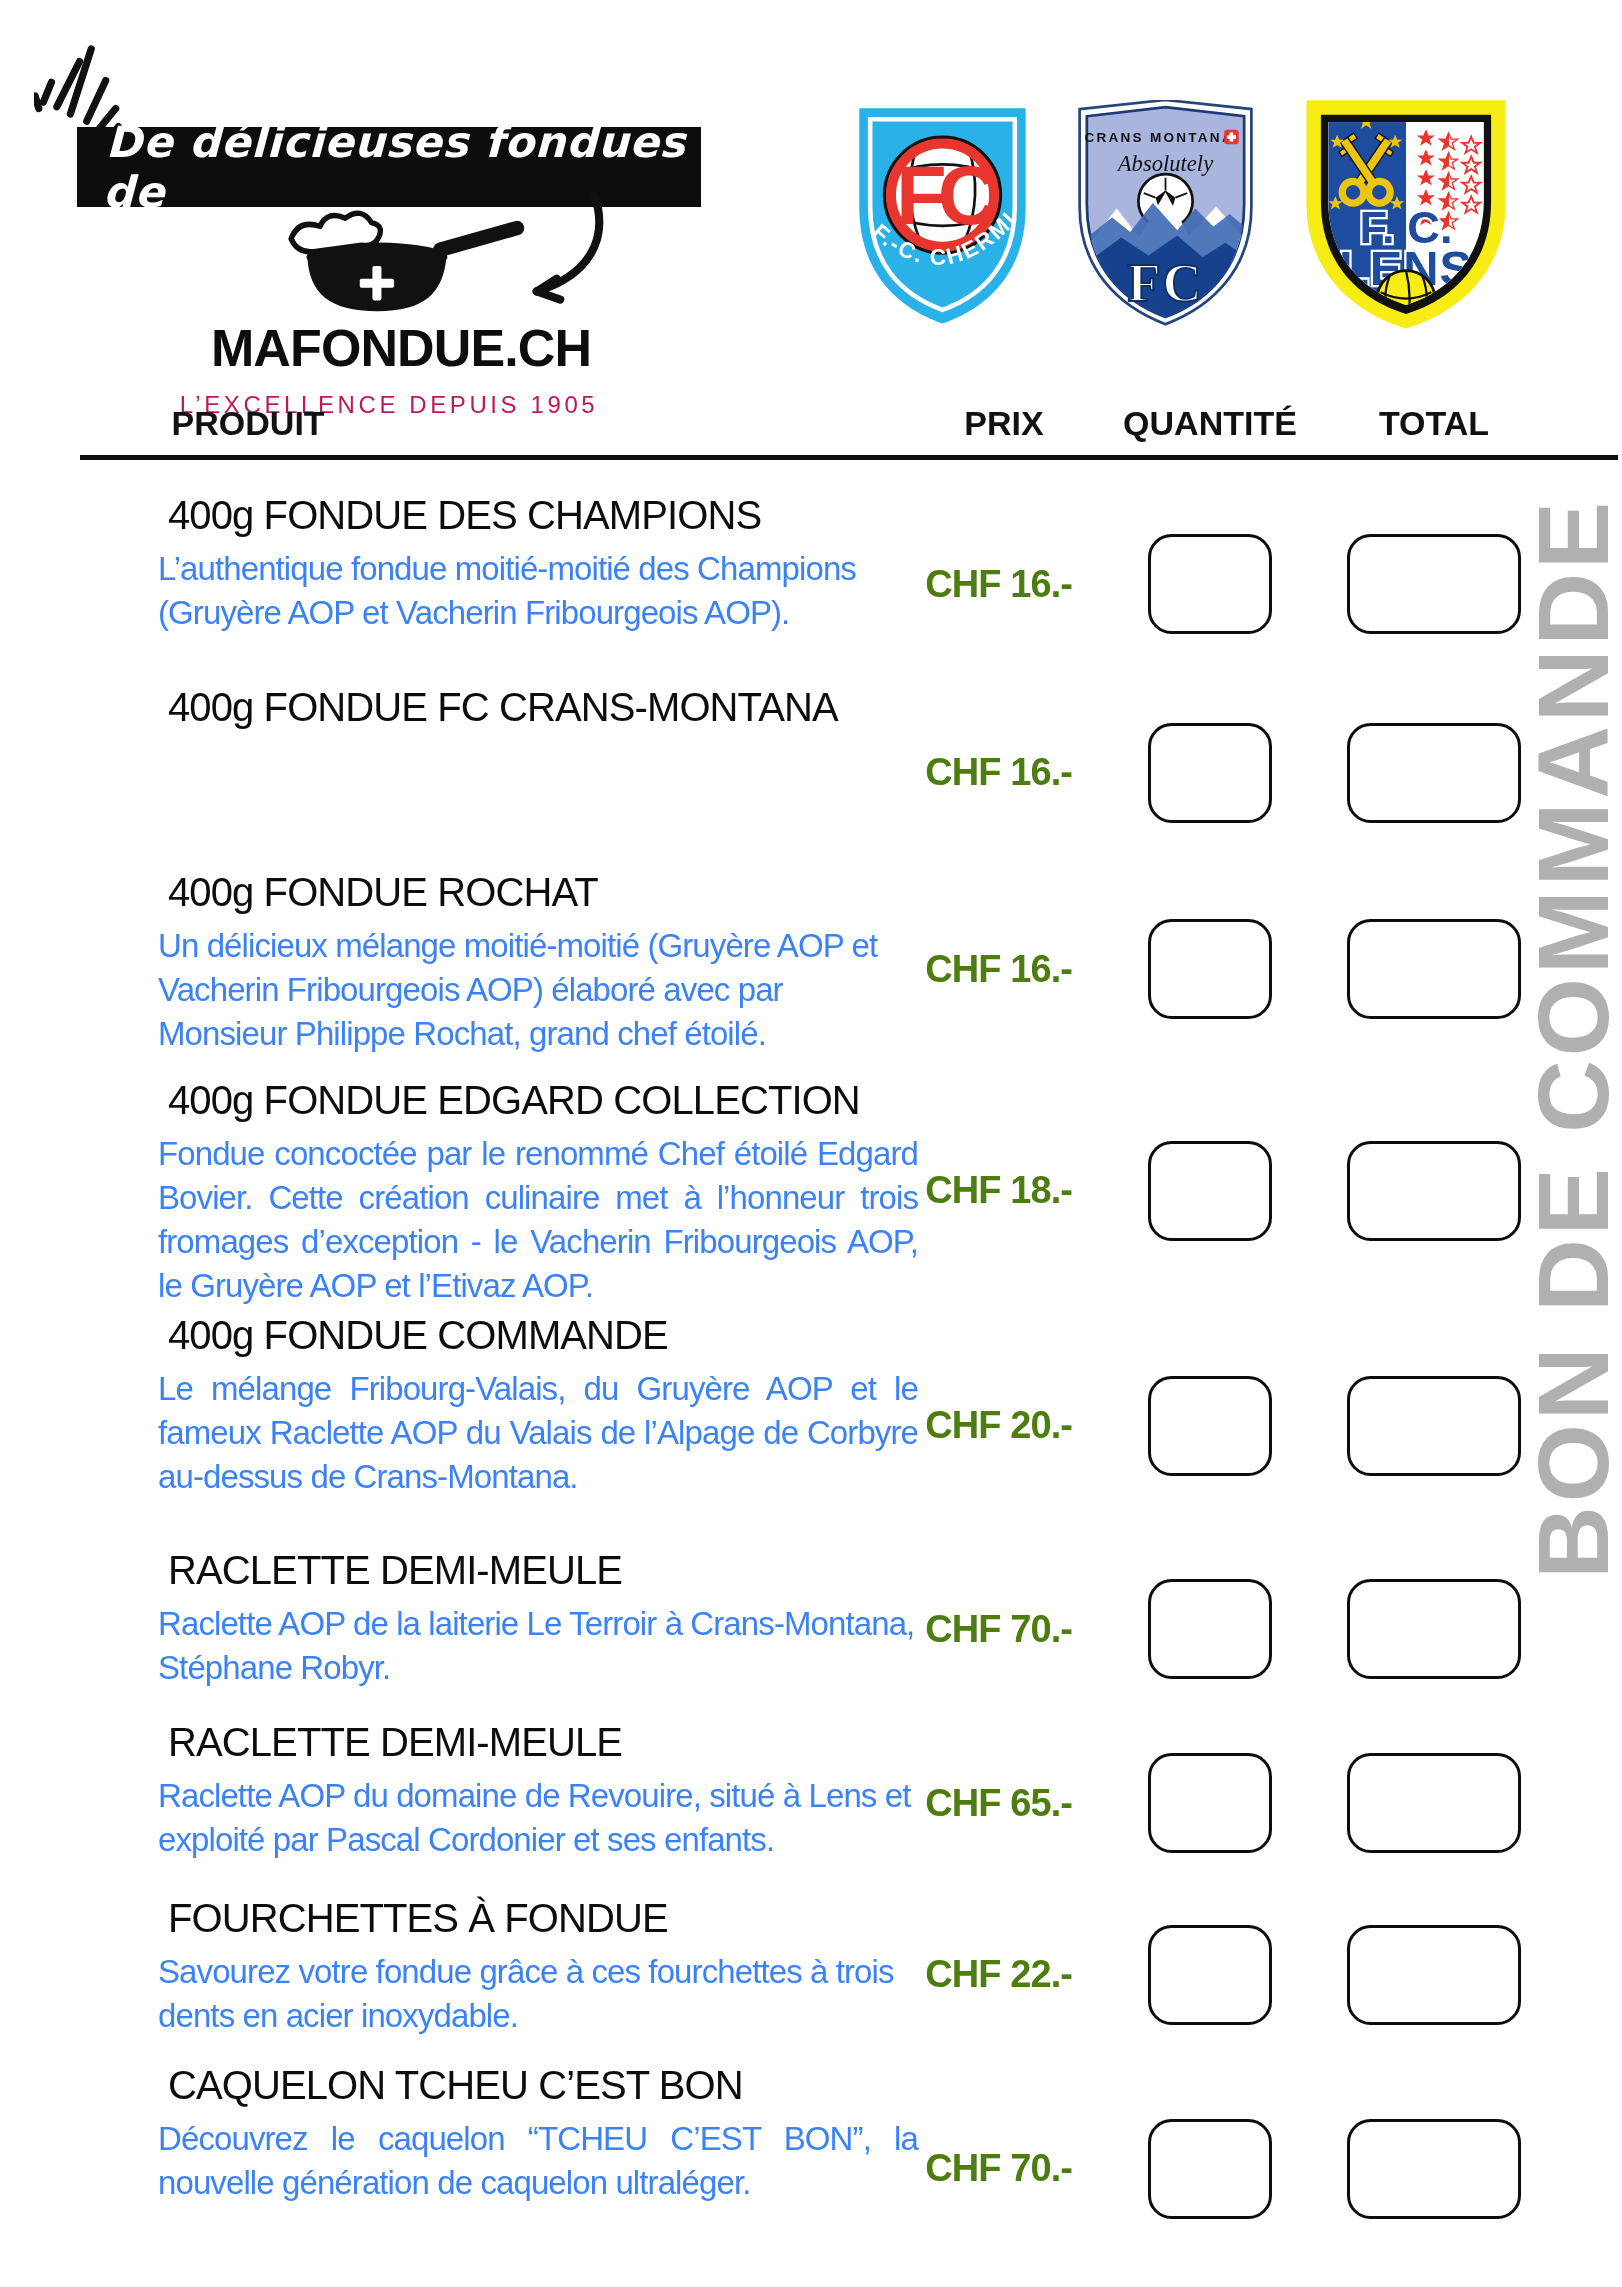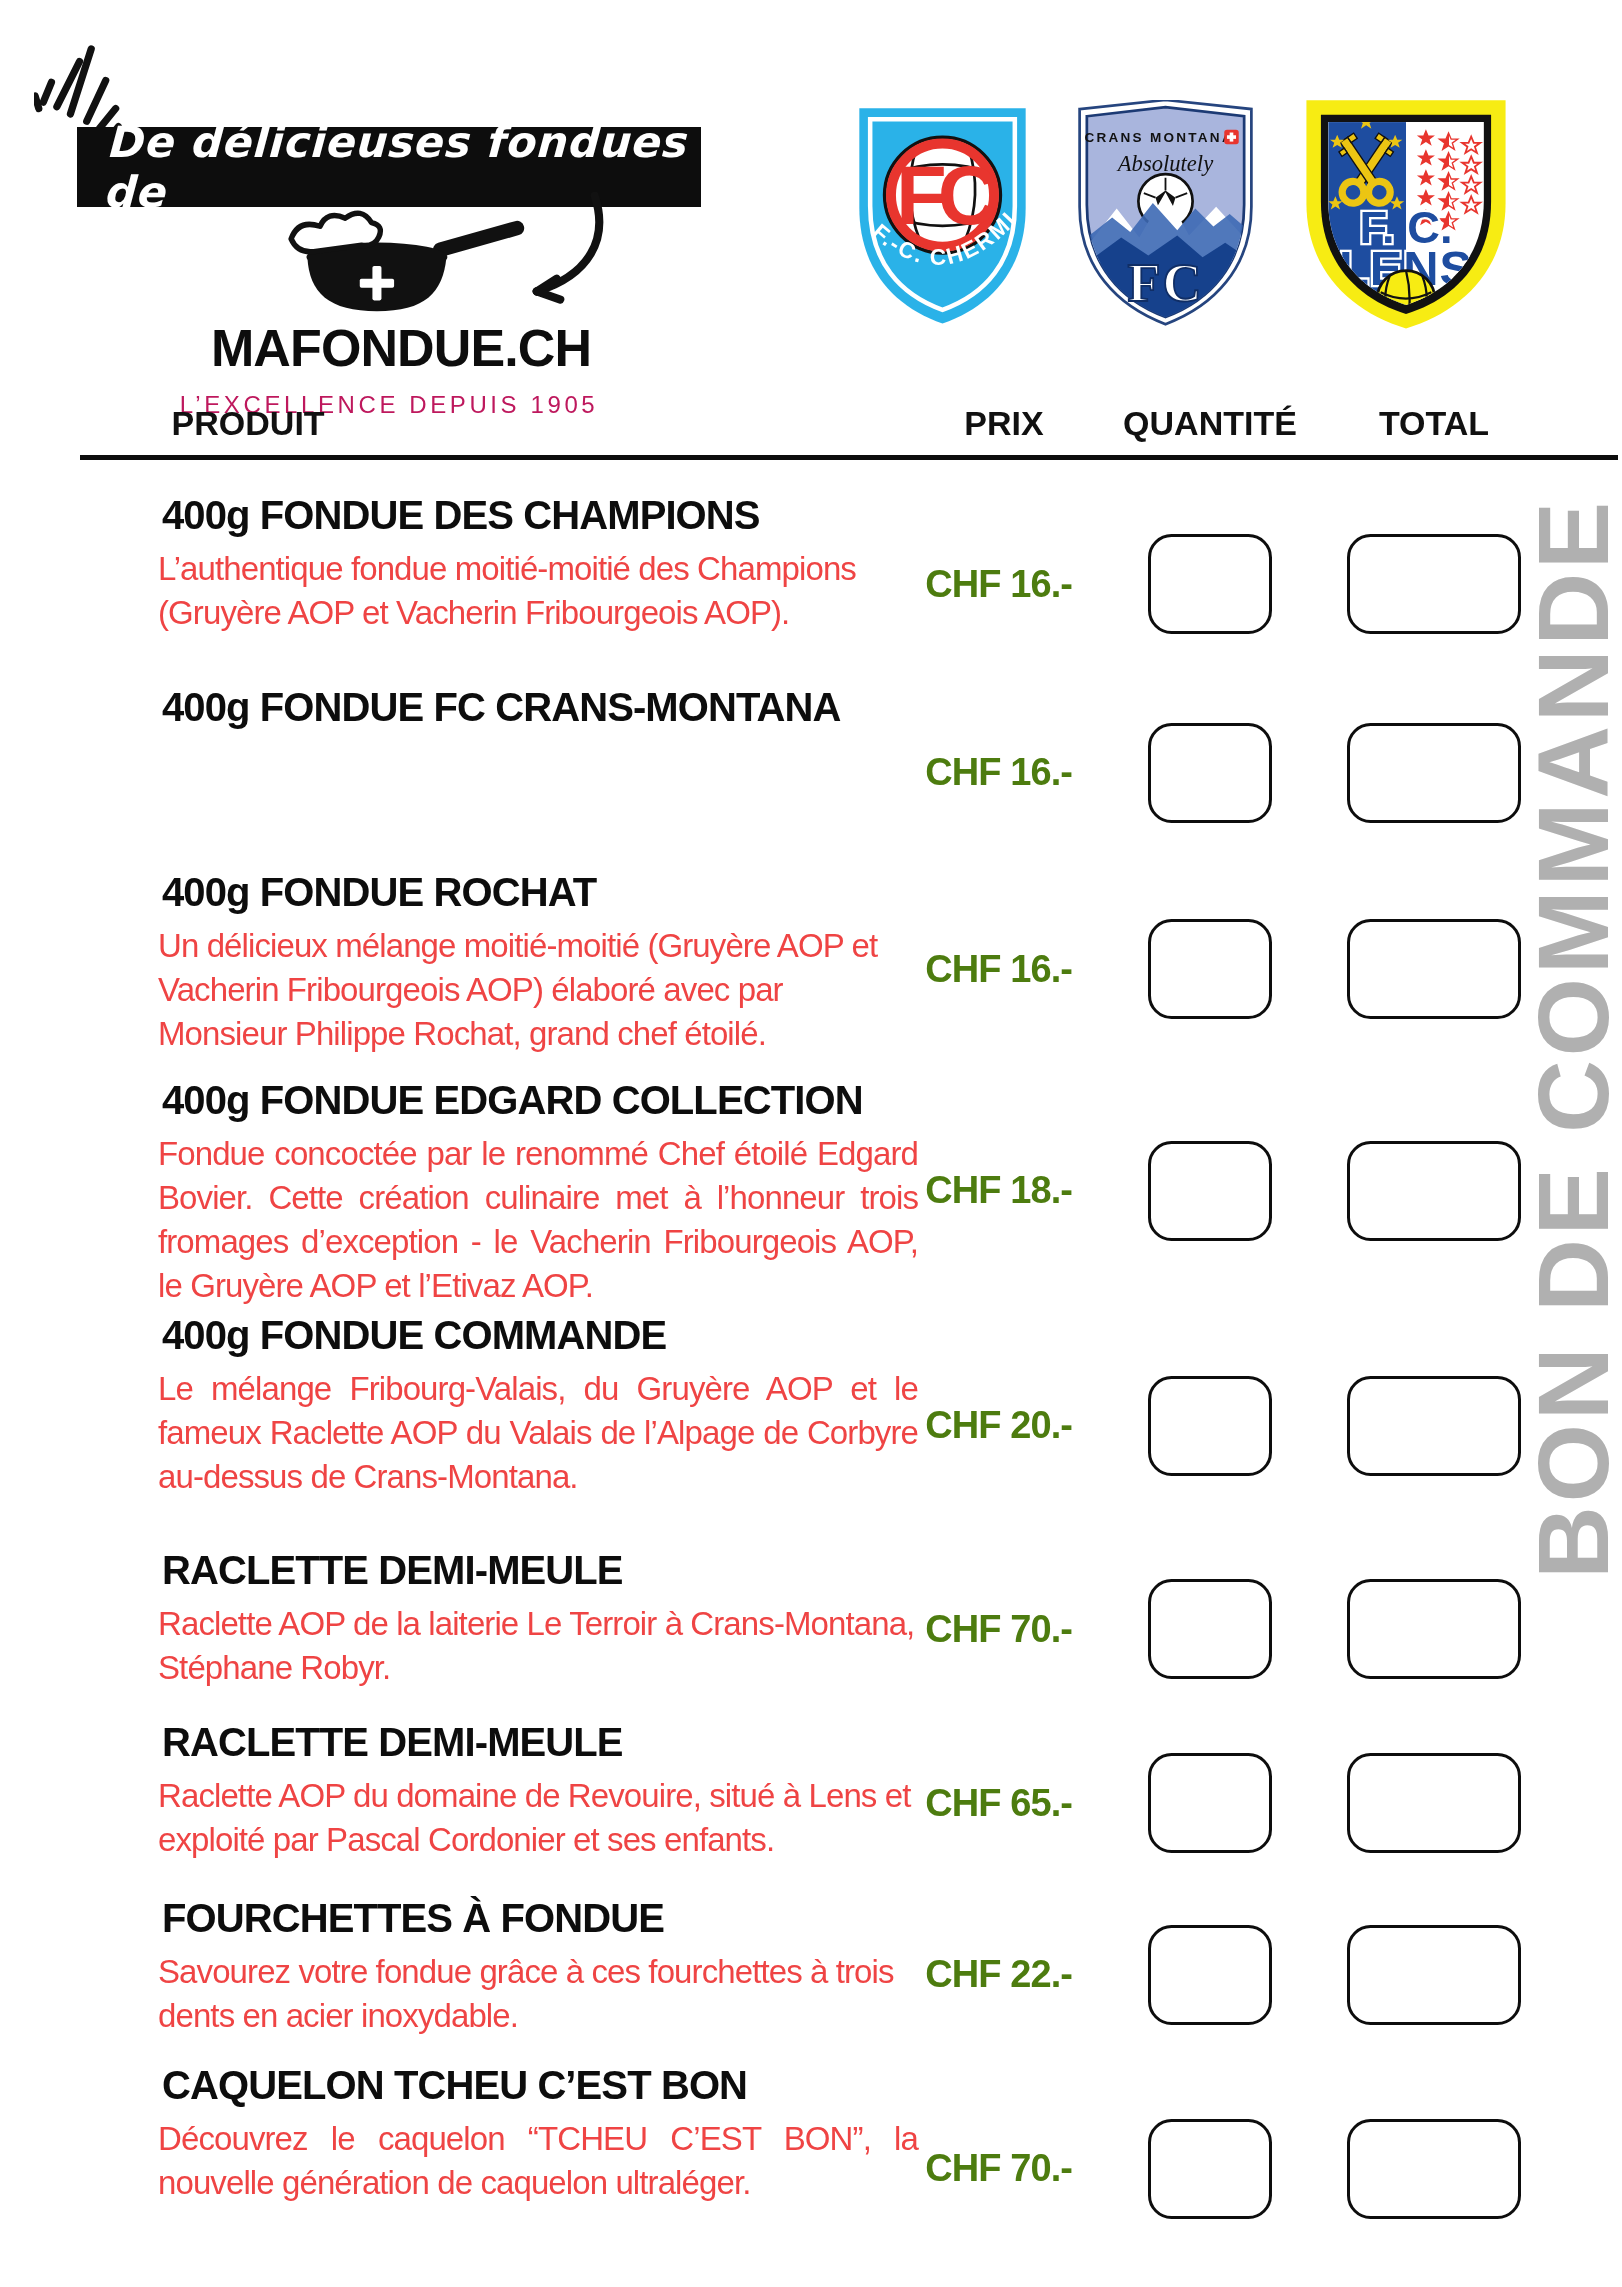--- a/index.html
+++ b/index.html
@@ -25,22 +25,22 @@
          grid-template-columns:760px 172px 240px 208px;}
   .thead div{font-weight:bold;font-size:34px;letter-spacing:0;}
   .th-product{padding-left:13.6px;}
   .th-center{text-align:center;}
   .rule{position:absolute;left:80px;top:455px;width:1538px;height:4.5px;background:#0d0d0d;}
 
   
   .rows{position:absolute;left:158px;top:488px;width:1380px;}
   .row{display:grid;grid-template-columns:760px 172px 240px 208px;align-items:center;}
   .prod{align-self:start;padding-top:5.4px;}
-  .ptitle{font-weight:bold;font-size:40px;letter-spacing:-0.9px;margin:0 0 9px 4px;color:#0d0d0d;}
-  .pdesc{font-size:33px;letter-spacing:-0.9px;line-height:1.33;max-width:773px;color:#ef4444;}
+  .ptitle{font-weight:normal;font-size:40px;letter-spacing:-0.9px;margin:0 0 9px 10px;color:#0d0d0d;}
+  .pdesc{font-size:33px;letter-spacing:-0.9px;line-height:1.33;max-width:773px;color:#3b82f6;}
   .just .pdesc{text-align:justify;}
   .price{font-weight:bold;font-size:38px;letter-spacing:-0.9px;padding-left:7.2px;color:#4d7c0f;}
   .qcell,.tcell{display:flex;justify-content:center;}
   .qbox{width:118px;height:94px;border:3.6px solid #0d0d0d;border-radius:23.5px;background:#fff;}
   .tbox{width:168px;height:94px;border:3.6px solid #0d0d0d;border-radius:23.5px;background:#fff;}
 
   
   .watermark{position:absolute;left:1523px;top:1579px;width:1086px;height:101px;line-height:101px;
              transform:rotate(-90deg);transform-origin:0 0;
              font-weight:bold;font-size:101px;letter-spacing:3.6px;color:#b0b0b0;white-space:nowrap;}

